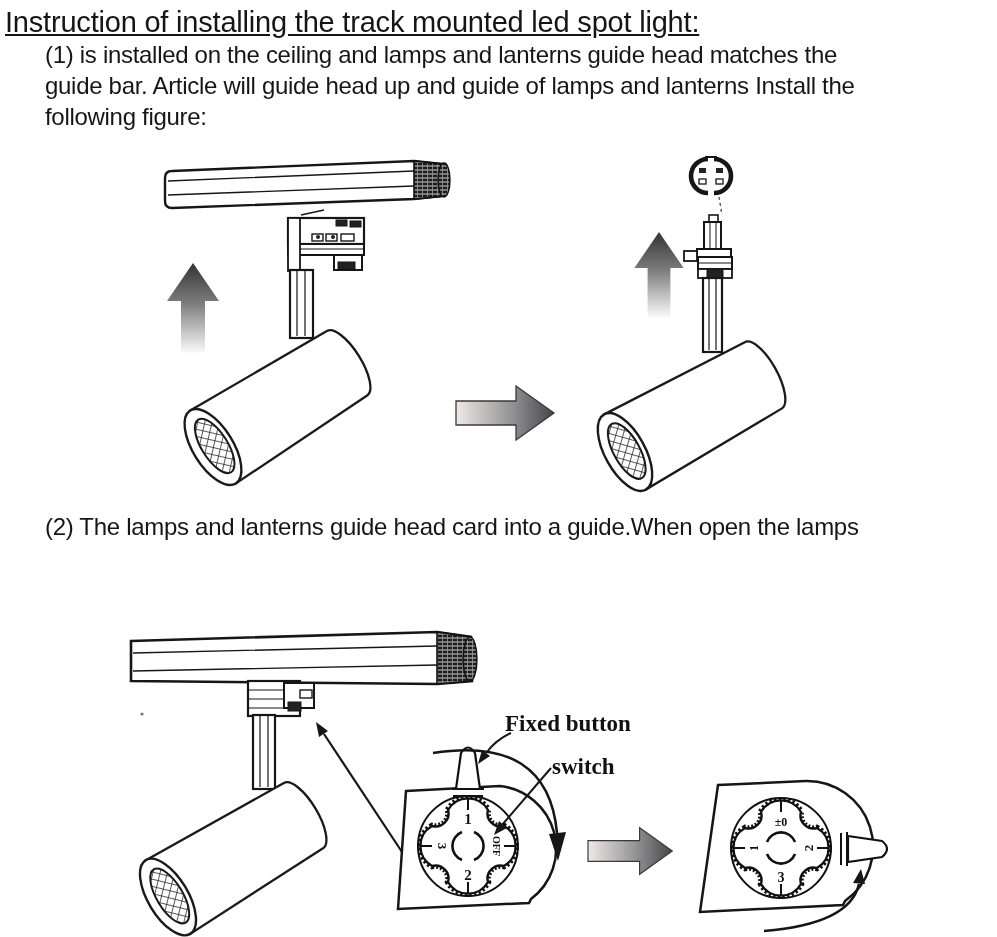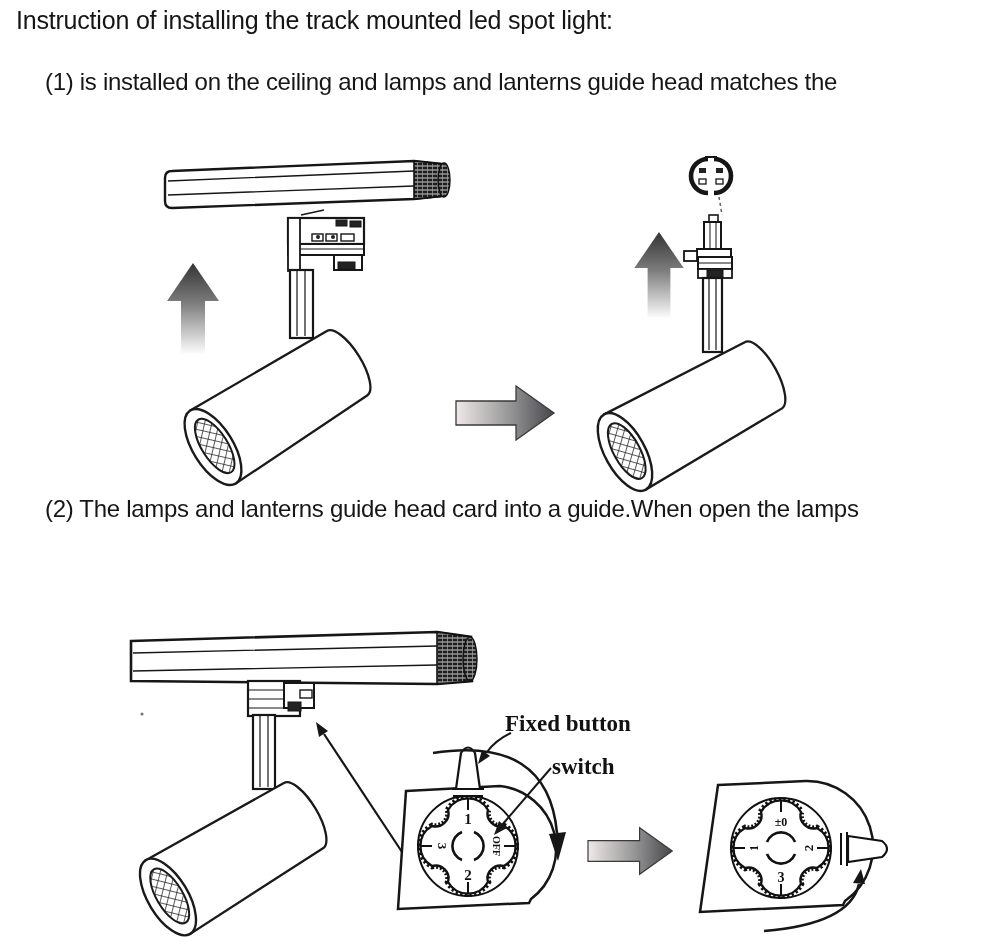--- a/index.html
+++ b/index.html
@@ -2,47 +2,49 @@
 <html><head>
 <meta charset="utf-8">
 <style>
   html,body{margin:0;padding:0;}
   body{
     width:997px;height:937px;position:relative;overflow:hidden;
     background:#ffffff;color:#111;
     font-family:"Liberation Sans",sans-serif;
   }
   .title{
-    position:absolute;left:16px;top:6px;
-    font-size:25px;letter-spacing:-0.2px;white-space:nowrap;color:#151515;
+    position:absolute;left:5px;top:6px;
+    font-size:29px;letter-spacing:-0.2px;white-space:nowrap;color:#151515;text-decoration:underline;
   }
   .para{
     position:absolute;left:45px;
     font-size:24px;line-height:30.8px;letter-spacing:-0.3px;
     color:#161616;white-space:nowrap;
   }
-  .p1{top:67px}
-  .p2{top:494px}
+  .p1{top:40px}
+  .p2{top:512px}
   svg{position:absolute;left:0;}
   #fig1{top:148px}
   #fig2{top:618px}
   .serif-label{
     font-family:"Liberation Serif",serif;font-weight:bold;fill:#111;
   }
   .dial-num{
     font-family:"Liberation Serif",serif;font-weight:bold;fill:#111;
   }
 </style>
 </head>
 <body>
 
 <div class="title">Instruction of installing the track mounted led spot light:</div>
 
 <div class="para p1">
   <div>(1) is installed on the ceiling and lamps and lanterns guide head matches the</div>
+  <div>guide bar. Article will guide head up and guide of lamps and lanterns Install the</div>
+  <div>following figure:</div>
 </div>
 
 <svg id="fig1" width="997" height="372" viewBox="0 148 997 372">
   <defs>
     <pattern id="xh" width="7" height="7" patternUnits="userSpaceOnUse" patternTransform="rotate(45)">
       <path d="M0 0H7M0 0V7" stroke="#222" stroke-width="1.5" fill="none"></path>
     </pattern>
     <pattern id="knurl" width="5" height="4" patternUnits="userSpaceOnUse">
       <rect width="5" height="4" fill="#1d1d1d"></rect>
       <path d="M0 2H5" stroke="#cfcfcf" stroke-width="1"></path>

